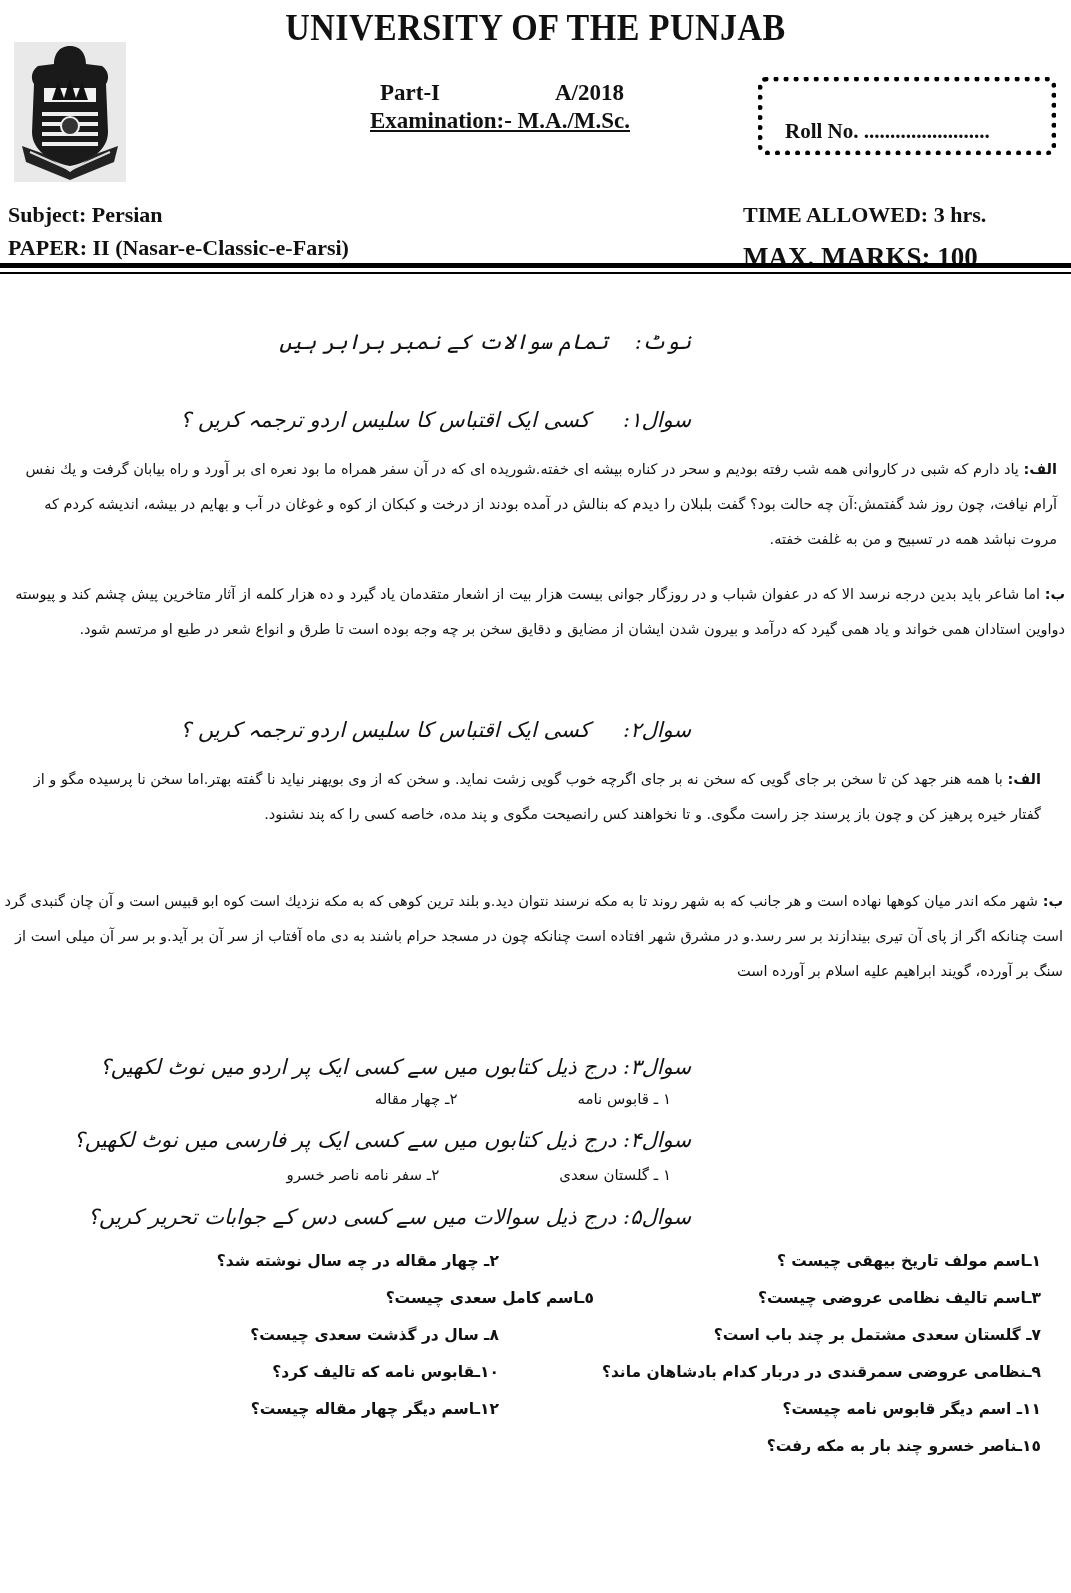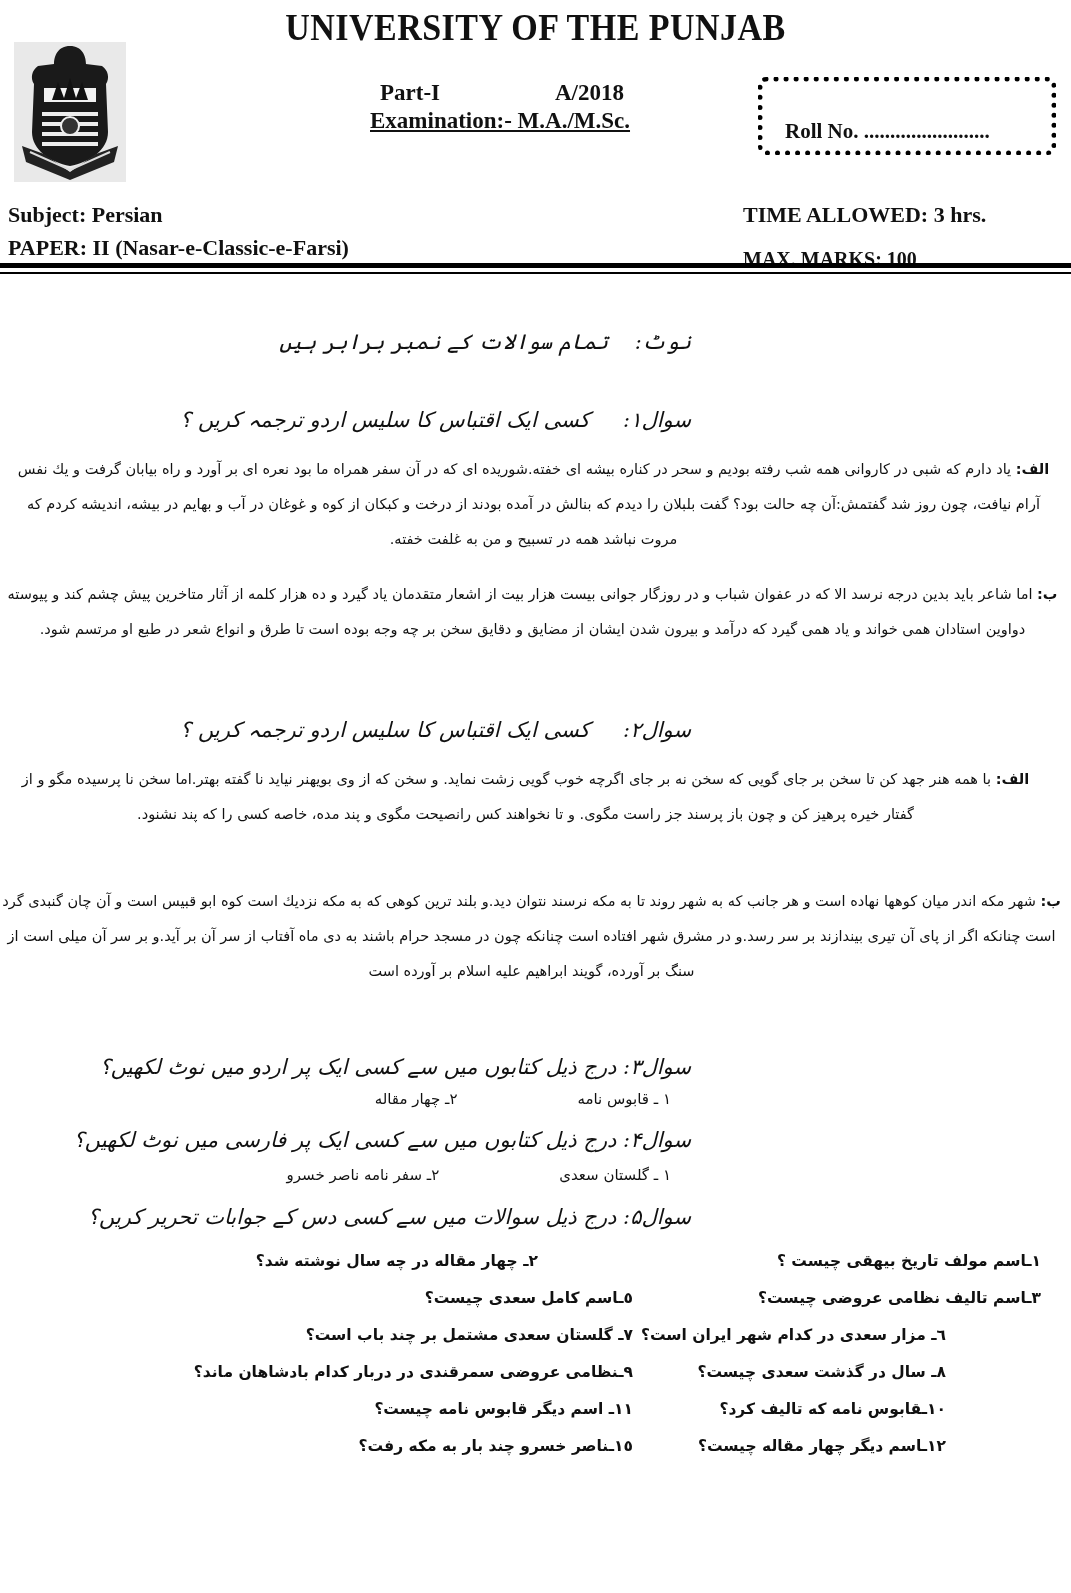--- a/index.html
+++ b/index.html
@@ -17,26 +17,26 @@
   #year { left: 555px; top: 80px; font-size: 23px; }
   #exam { left: 370px; top: 108px; font-size: 23px; text-decoration: underline; }
   #roll-box {
     left: 758px; top: 77px; width: 298px; height: 78px;
     border: 5px dotted #000; border-radius: 8px; box-sizing: border-box;
   }
   #roll-label { left: 22px; bottom: 6px; font-size: 21px; position: absolute; white-space: nowrap; }
   #subject { left: 8px; top: 202px; font-size: 22px; }
   #paper { left: 8px; top: 235px; font-size: 22px; }
   #time { right: 10px; top: 202px; font-size: 22px; text-align: left; width: 318px; }
-  #marks { right: 10px; top: 248px; font-size: 20px; width: 318px; }
+  #marks { right: 10px; top: 242px; font-size: 27px; width: 318px; }
   #rule-thick { left: 0; top: 263px; width: 1071px; height: 5px; background: #000; }
   #rule-thin { left: 0; top: 272px; width: 1071px; height: 2px; background: #000; }
 
   
-  .rtl { direction: rtl; text-align: center; unicode-bidi: embed; }
+  .rtl { direction: rtl; text-align: right; unicode-bidi: embed; }
   .urdu-h { font-family: "DejaVu Serif", serif; font-style: italic; font-size: 21px; }
   .farsi { font-family: "DejaVu Sans", sans-serif; font-size: 14.5px; line-height: 35px; }
   .label { font-weight: bold; }
 
   #note { right: 380px; top: 330px; }
   #q1-head { right: 380px; top: 408px; }
   #q1-a { right: 14px; left: 10px; top: 452px; }
   #q1-b { right: 6px; left: 0; top: 577px; }
   #q2-head { right: 380px; top: 718px; }
   #q2-a { right: 30px; left: 10px; top: 733px; }
@@ -146,21 +146,20 @@
 
 <div id="q5-head" class="abs rtl urdu-h">
   <span>سوال۵:</span>
   <span>درج ذیل سوالات میں سے کسی دس کے جوابات تحریر کریں؟</span>
 </div>
 <div id="q5-list" class="abs" style="right:30px; width:720px;">
   <div class="item">۱ـاسم مولف تاریخ بیهقی چیست ؟</div>
   <div class="item col2">۲ـ چهار مقاله در چه سال نوشته شد؟</div>
   <div class="item">۳ـاسم تالیف نظامی عروضی چیست؟</div>
   <div class="item">٥ـاسم کامل سعدی چیست؟</div>
-  <div class="item col2">٦ـ مزار سعدی در کدام شهر ایران است؟</div>
   <div class="item">۷ـ گلستان سعدی مشتمل بر چند باب است؟</div>
   <div class="item col2">۸ـ سال در گذشت سعدی چیست؟</div>
   <div class="item">۹ـنظامی عروضی سمرقندی در دربار کدام بادشاهان ماند؟</div>
   <div class="item col2">۱۰ـقابوس نامه که تالیف کرد؟</div>
   <div class="item">۱۱ـ اسم دیگر قابوس نامه چیست؟</div>
   <div class="item col2">۱۲ـاسم دیگر چهار مقاله چیست؟</div>
   <div class="item">۱٥ـناصر خسرو چند بار به مکه رفت؟</div>
 </div>
 
 </body></html>

